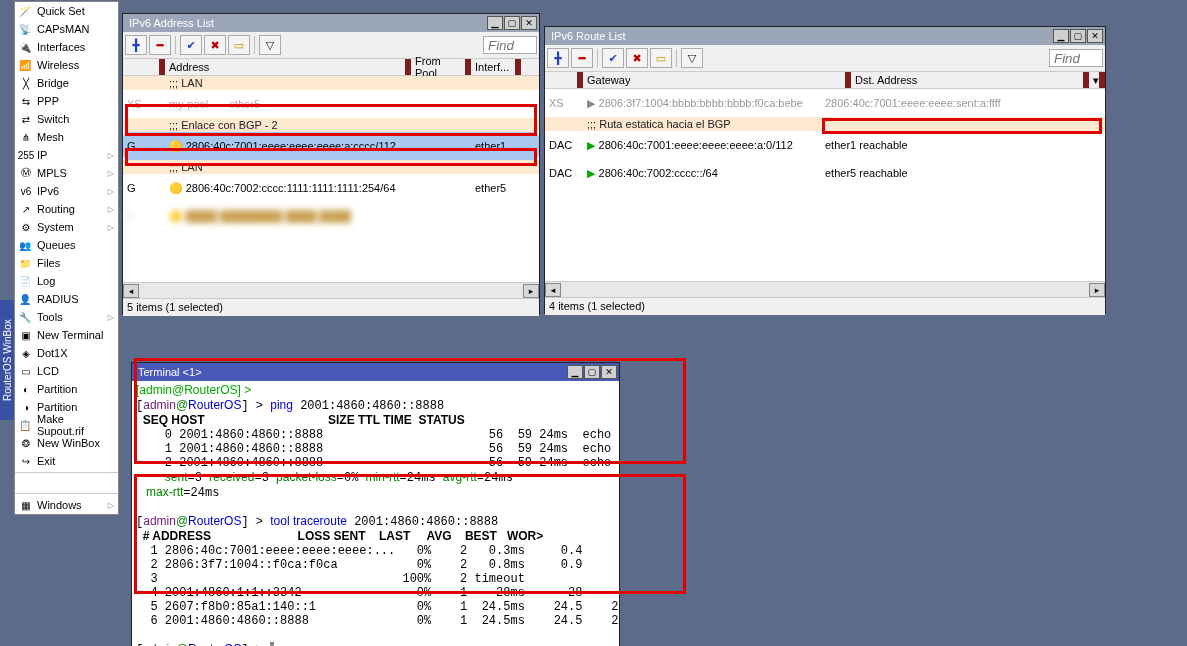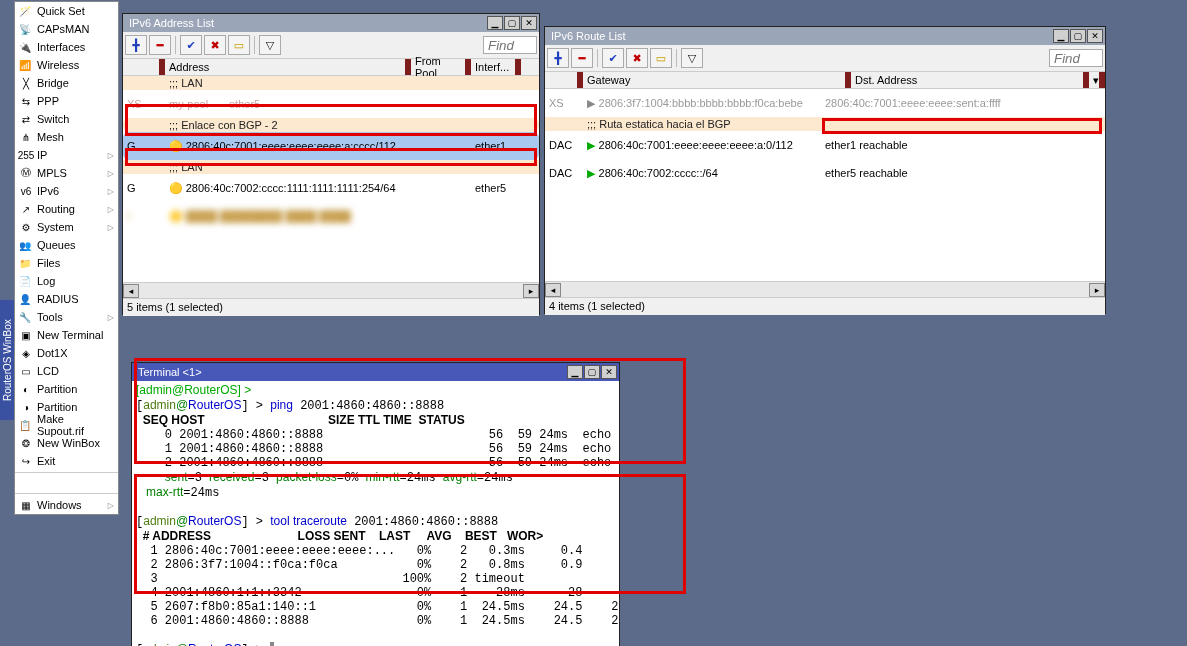--- a/index.html
+++ b/index.html
@@ -37,21 +37,21 @@
 .hscroll { height: 16px; background: #e8e8e8; display: flex; align-items: center; border-top:1px solid #ccc; }
 .hscroll .harrow { width: 16px; height: 14px; border: 1px solid #888; background: #d8d8d8; display: inline-flex; align-items: center; justify-content: center; font-size: 9px; }
 .hscroll .track { flex: 1; }
 
 
 .redbox { position: absolute; border: 3px solid #e00000; pointer-events: none; z-index: 50; }
 
 
 .term { font-family: "Consolas","Courier New",monospace; font-size: 12px; line-height: 14px; background: #fff; color: #000; padding: 2px 4px; white-space: pre; overflow: hidden; }
 .t-blue { color: #0000cd; }
-.t-purple { color: #4d7c0f; }
+.t-purple { color: #701a75; }
 .t-green { color: #008000; }
 .t-bold { font-weight: bold; }
 
 
 .sidetab { position: absolute; left: 0; top: 300px; width: 14px; height: 120px; background: #3a50a0; color: #fff; writing-mode: vertical-rl; transform: rotate(180deg); font-size: 10px; display:flex; align-items:center; justify-content:center; }
 
 </style>
 </head>
 <body>
 

